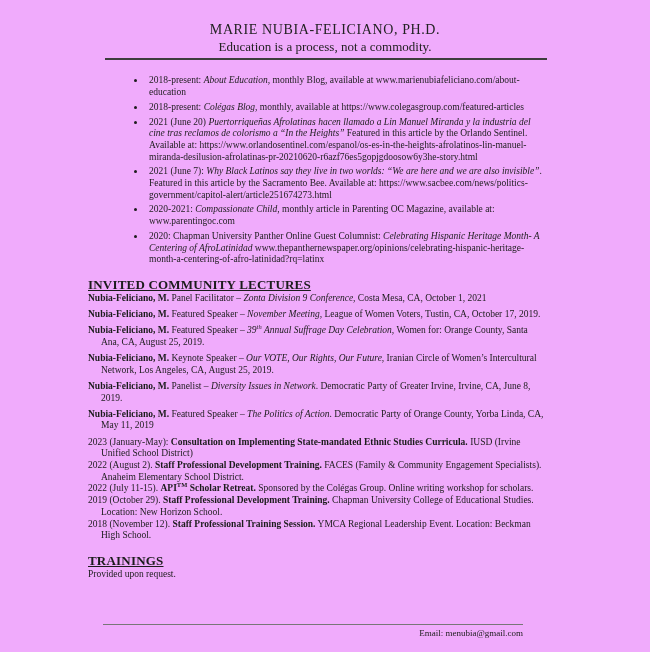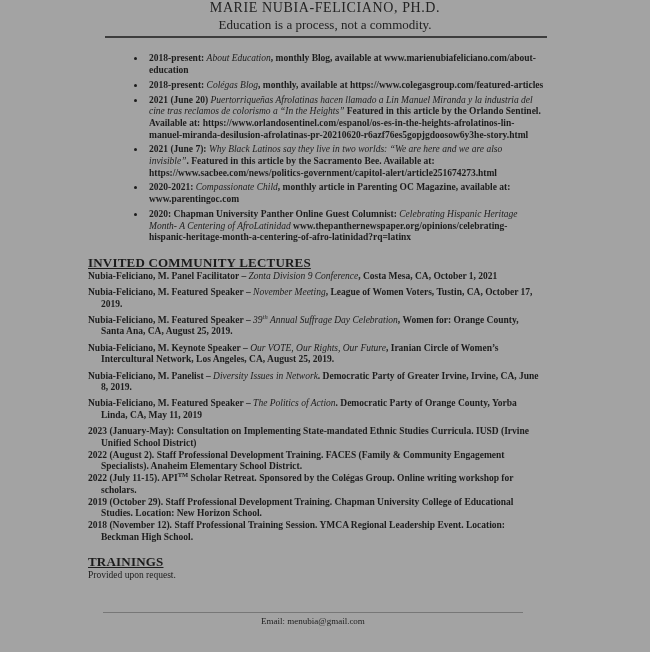--- a/index.html
+++ b/index.html
@@ -6,21 +6,22 @@
   html, body { background: #ffffff; }
   body {
     width: 650px; height: 652px;
     font-family: "Liberation Serif", "DejaVu Serif", serif;
     color: #1c1c1c;
     overflow: hidden;
   }
   .page {
     position: relative;
     width: 650px; height: 652px;
-    background: #a3a3a3;
+    background: #f0abfc;
+    padding-top: 22px;
   }
   
   .doc-header { text-align: center; }
   .doc-title {
     font-size: 14px;
     font-weight: 400;
     letter-spacing: 0.6px;
     color: #222;
   }
   .doc-tagline {
@@ -58,31 +59,31 @@
     margin-bottom: 2px;
   }
   .entry {
     padding-left: 13px;
     text-indent: -13px;
   }
   .entry.lecture { margin-bottom: 4.5px; }
   .entry.workshop { margin-bottom: 0; }
   .references-text { margin-top: 0; }
   
-  .seg-n { font-style: normal; font-weight: 700; text-align: center; }
+  .seg-n { font-style: normal; font-weight: 400; text-align: center; }
   .seg-i { font-style: italic; }
   .seg-b { font-weight: 700; text-align: center; }
   sup.seg-sup { font-size: 6.5px; line-height: 0; }
   
   .doc-footer {
     position: absolute;
     left: 103px;
     right: 127px;
-    bottom: 26px;
-    text-align: center;
+    bottom: 14px;
+    text-align: right;
   }
   .footer-rule {
     border: none;
     height: 1px;
     background: #777;
     margin-bottom: 3px;
   }
   .footer-email {
     font-size: 9px;
     color: #222;

